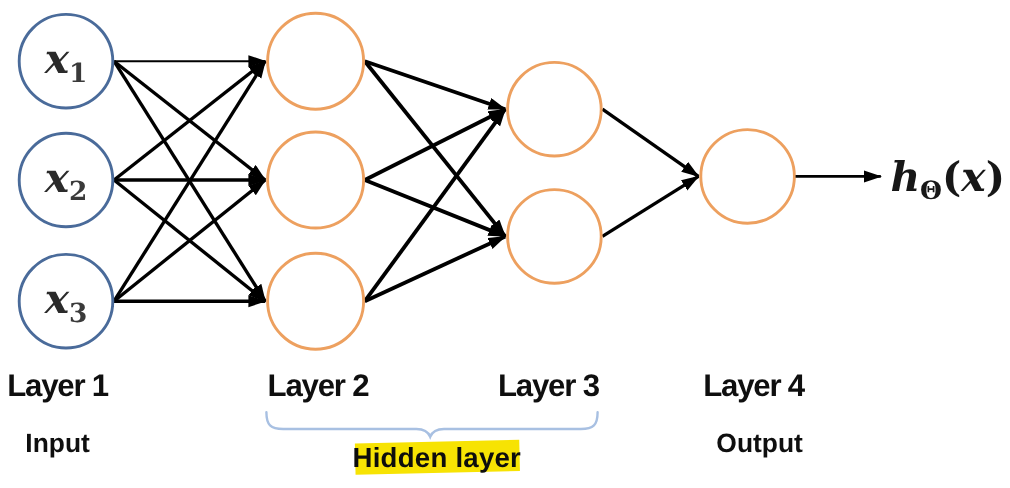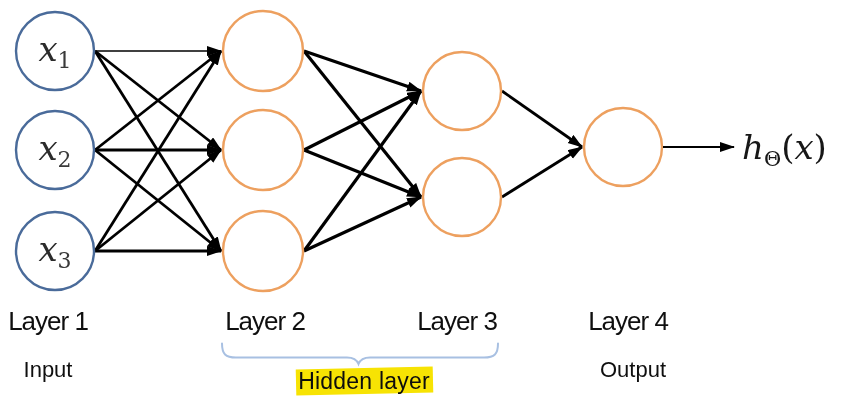--- a/index.html
+++ b/index.html
@@ -1,17 +1,17 @@
 <!DOCTYPE html>
 <html style="--input-stroke: #4a6b9a; --hidden-stroke: #eda05f; --edge-color: #000000; --brace-color: #a8c0e2; --highlight-color: #f7e303; --label-color: #0f0f0f;"><head>
 <meta charset="utf-8">
 <style>
   html,body{margin:0;padding:0;background:#ffffff;}
   .canvas{position:relative;width:842px;height:407px;background:#fff;overflow:hidden;
-          font-family:"Liberation Sans",sans-serif;}
+          font-family:"Liberation Sans",sans-serif;font-weight:bold;}
   svg{display:block;}
   .node{fill:#ffffff;stroke-width:2.4px;}
   .node.input{stroke:var(--input-stroke,#4a6b9a);}
   .node.hidden{stroke:var(--hidden-stroke,#eda05f);}
   .edge{stroke:var(--edge-color,#000);}
   .node-label{font-family:"DejaVu Serif",serif;font-style:italic;font-size:34px;fill:#2b2b2b;}
   .node-label .sub{font-style:normal;font-size:22px;fill:#3a3a3a;}
   .layer-label{font-family:"Liberation Sans",sans-serif;font-size:26px;letter-spacing:-1px;
                fill:var(--label-color,#0f0f0f);text-anchor:middle;}
   .caption{font-family:"Liberation Sans",sans-serif;font-size:22px;

